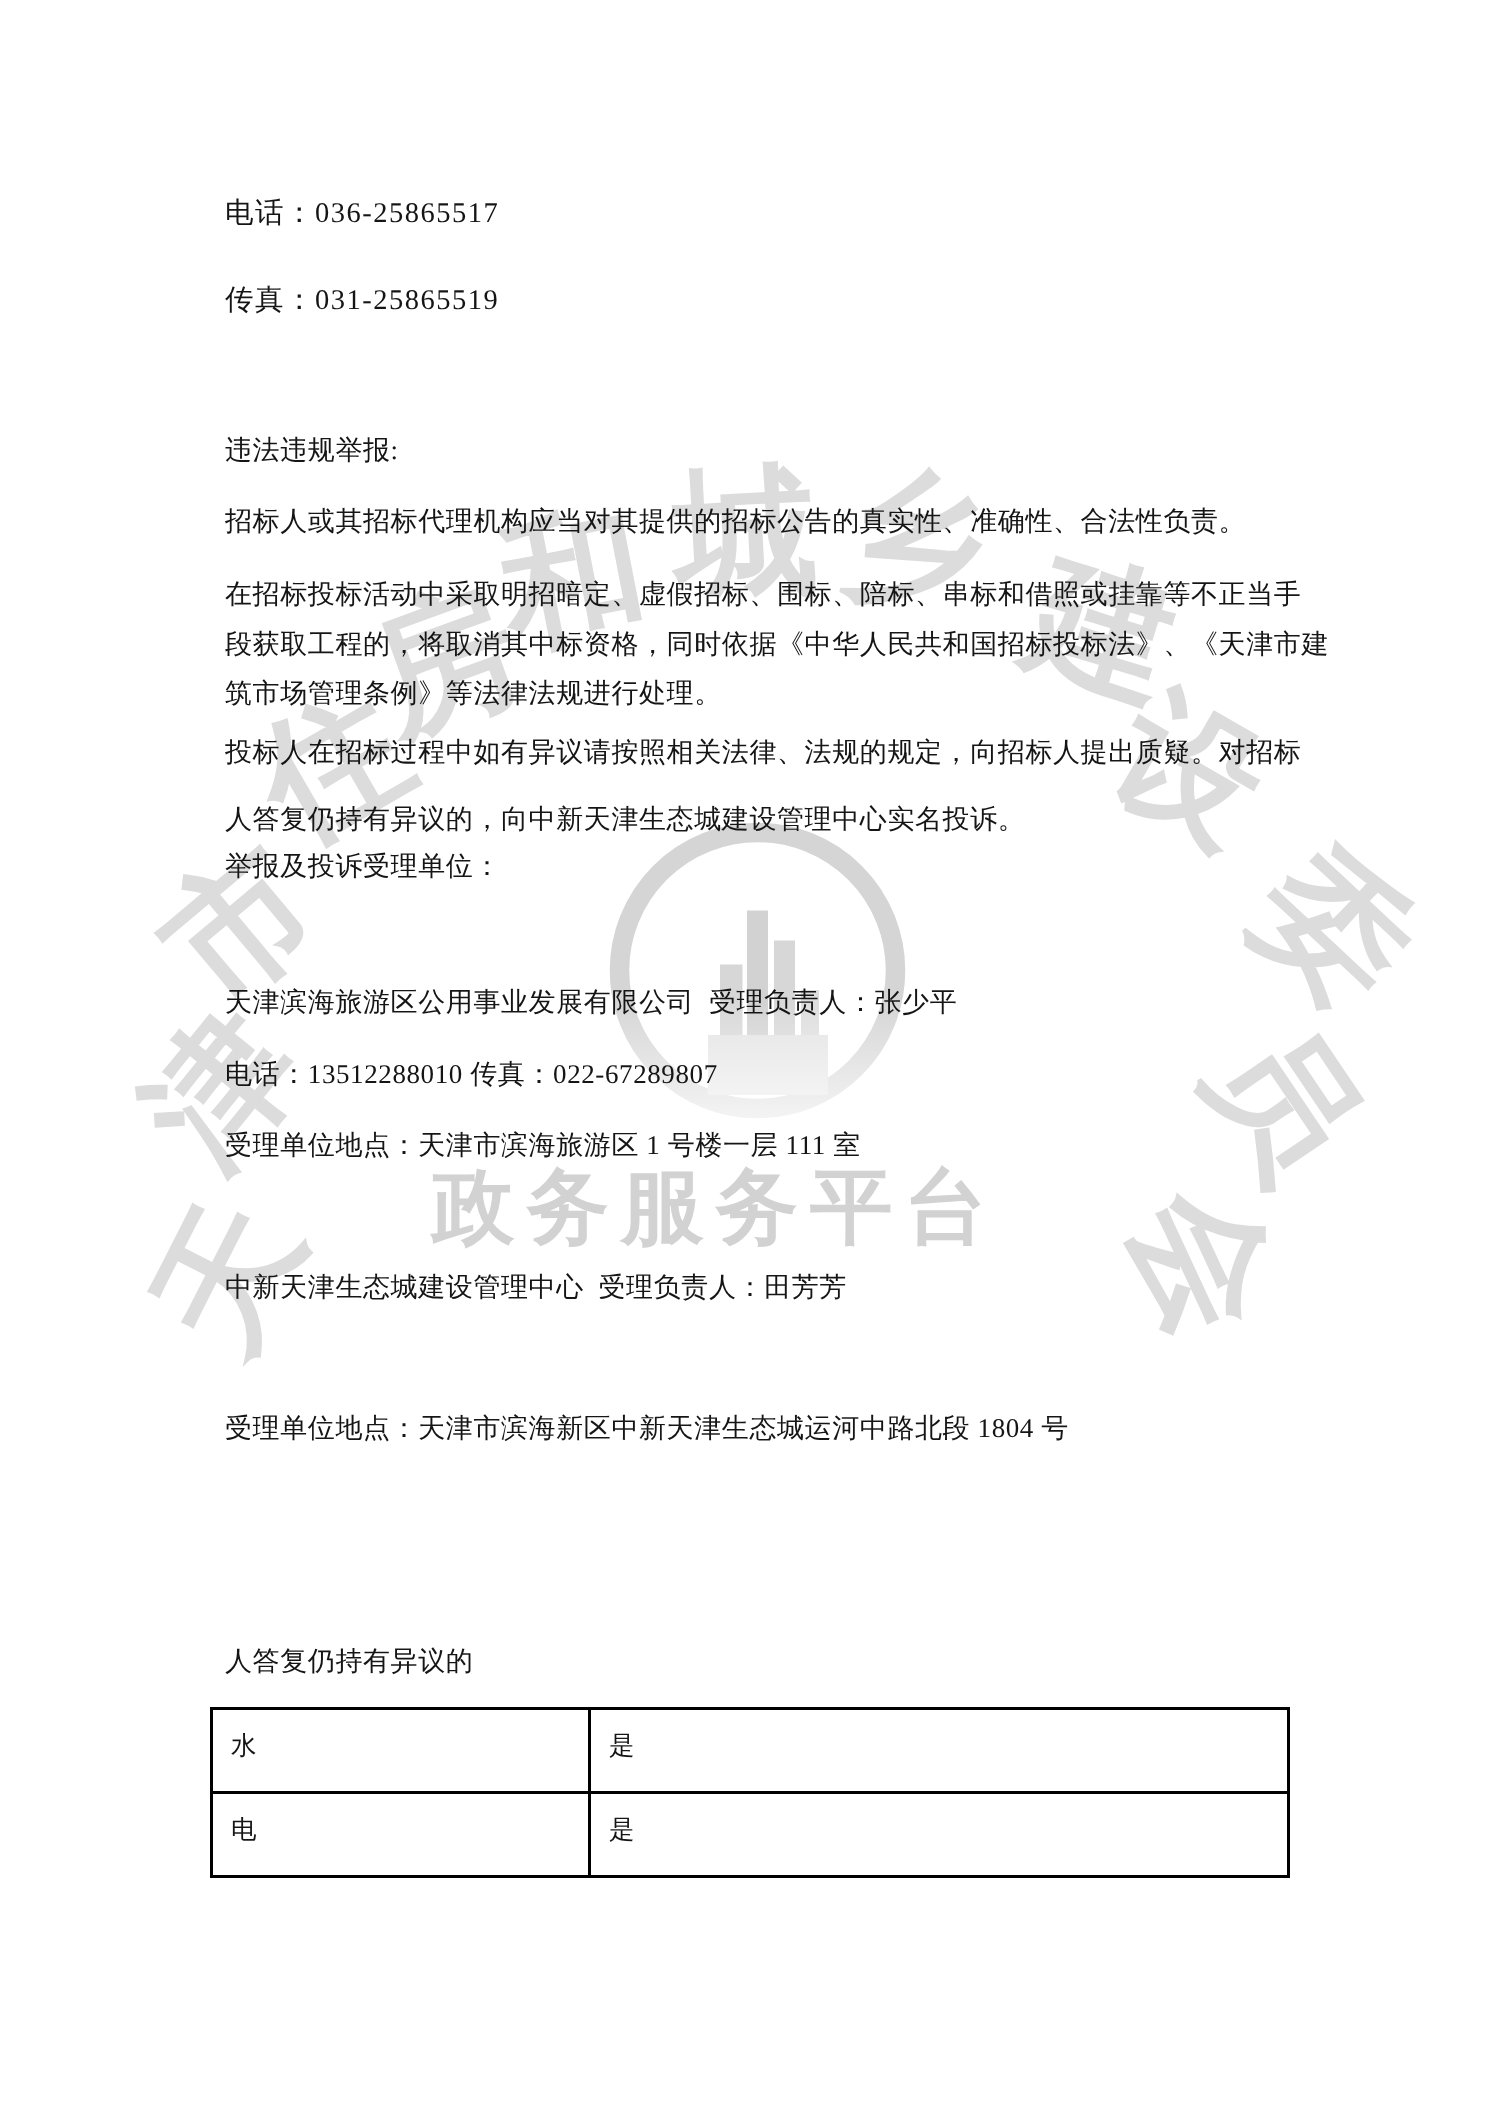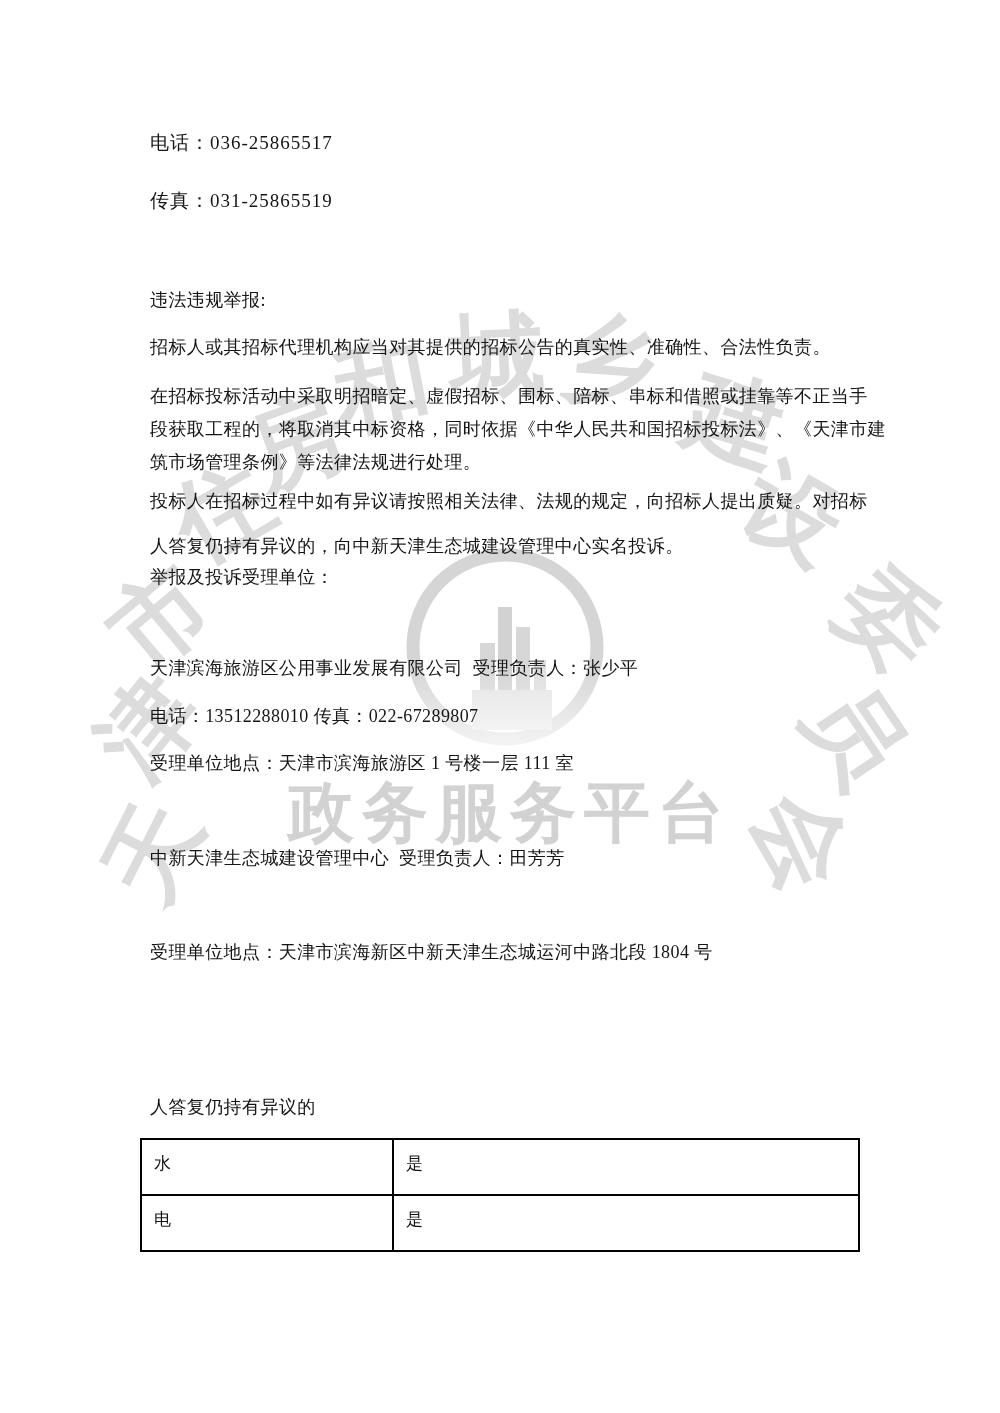--- a/index.html
+++ b/index.html
@@ -24,21 +24,21 @@
     font-weight:bold;
     font-size:95px;
     color:#dcdcdc;
     user-select:none;
   }
   .wm-platform{
     position:absolute;
     left:288px;top:768px;
     font-family:"Liberation Sans","DejaVu Sans",sans-serif;
     font-weight:bold;
-    font-size:66px;
+    font-size:55px;
     letter-spacing:8px;
     color:#d2d2d2;
     white-space:pre;
     user-select:none;
   }
   .wm-logo{position:absolute;left:375px;top:515px;}
 
   
   .doc{position:absolute;inset:0;z-index:1;}
   .ln{

